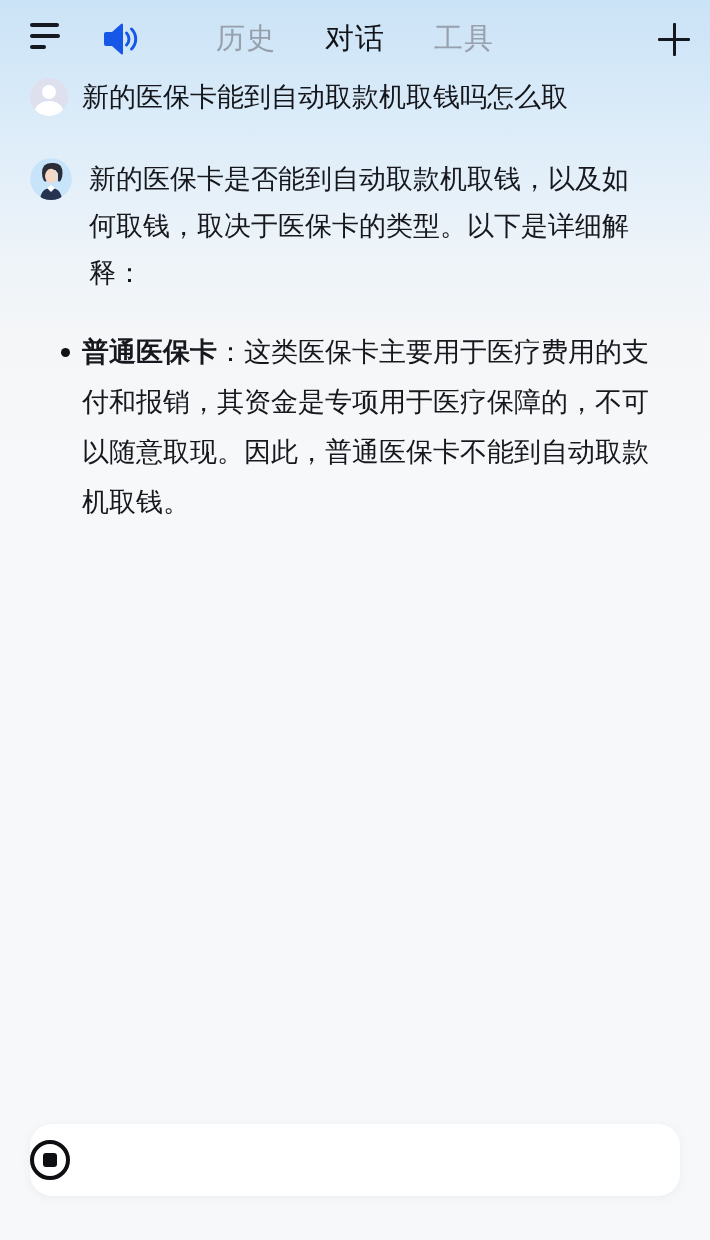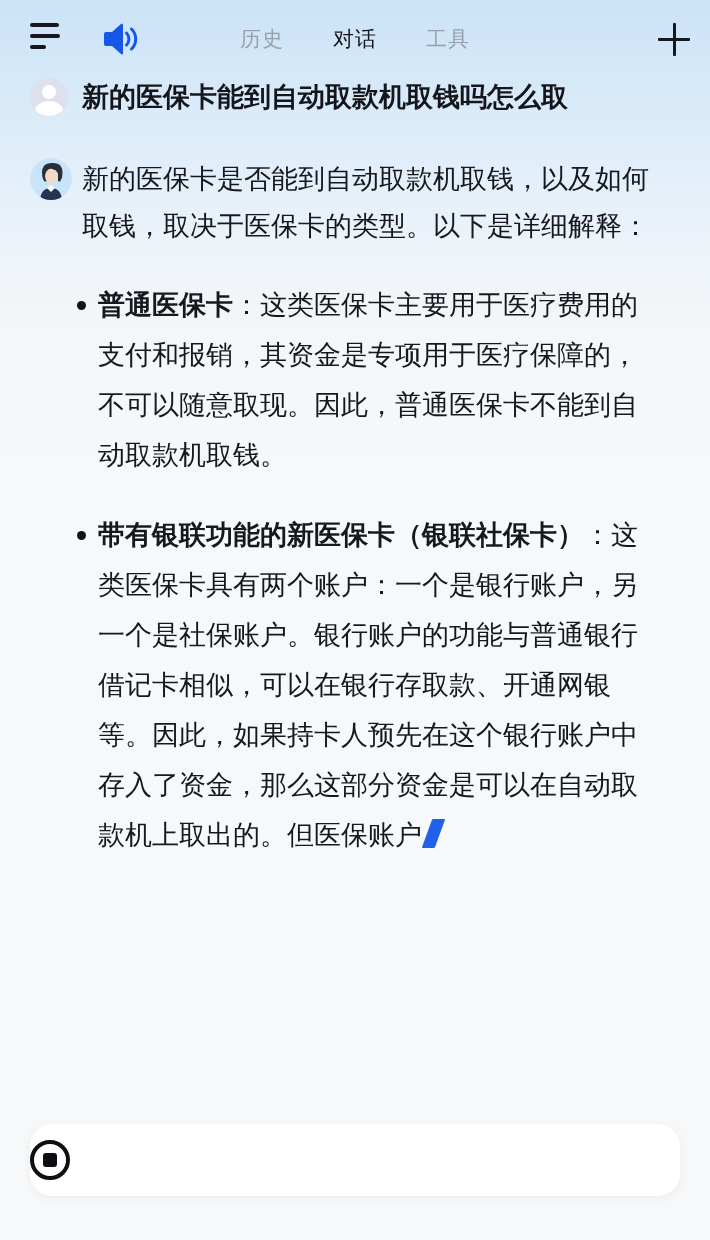--- a/index.html
+++ b/index.html
@@ -22,44 +22,44 @@
   .menu-btn{position:absolute;left:30px;top:23px;width:32px;height:32px;cursor:pointer;}
   .menu-btn i{display:block;background:#15181e;height:4px;border-radius:2px;margin-bottom:7px;}
   .menu-btn i:nth-child(1){width:29px;}
   .menu-btn i:nth-child(2){width:30px;}
   .menu-btn i:nth-child(3){width:16px;}
   .speaker-btn{position:absolute;left:102px;top:22px;width:36px;height:34px;cursor:pointer;}
   .tabbar{
     position:absolute;left:50%;top:0;transform:translateX(-50%);
     height:78px;display:flex;align-items:center;gap:49px;
   }
-  .tab{font-size:21px;color:#97a0ac;letter-spacing:1px;cursor:pointer;}
+  .tab{font-size:29px;color:#97a0ac;letter-spacing:1px;cursor:pointer;}
   .tab.active{color:#121419;font-weight:normal;}
   .plus-btn{position:absolute;right:18px;top:22px;width:36px;height:36px;cursor:pointer;}
   .plus-btn::before,.plus-btn::after{
     content:"";position:absolute;background:#15181e;border-radius:1px;
   }
   .plus-btn::before{left:2px;top:16px;width:32px;height:3px;}
   .plus-btn::after{left:17px;top:1px;width:3px;height:33px;}
 
   
   .conversation{position:absolute;left:0;top:78px;width:710px;}
   .msg{position:relative;padding-left:82px;padding-right:30px;}
   .avatar{position:absolute;left:30px;border-radius:50%;overflow:hidden;}
   .user-avatar{top:0;width:38px;height:38px;background:#dee0ed;}
   .user-avatar .head{position:absolute;left:12px;top:7px;width:14px;height:14px;border-radius:50%;background:#ffffff;}
   .user-avatar .body{position:absolute;left:5px;top:23px;width:28px;height:20px;border-radius:50% 50% 0 0;background:#ffffff;}
-  .user-text{font-size:27px;font-weight:bold;color:#14161b;line-height:38px;}
+  .user-text{font-size:27px;font-weight:normal;color:#14161b;line-height:38px;}
 
   .msg.ai{margin-top:40px;}
   .ai-avatar{top:2px;width:42px;height:42px;}
   .ai-text{width:580px;color:#16181d;}
-  .ai-text p{margin:0;font-size:27px;line-height:47px;}
+  .ai-text p{margin:7px;font-size:27px;line-height:47px;}
   .ai-text h3{margin:25px 0 0 0;font-size:28px;line-height:36px;color:#121419;font-weight:bold;}
-  .ai-text ul{list-style:none;margin:16px;padding:0;}
+  .ai-text ul{list-style:none;margin:0;padding:0;}
   .ai-text li{position:relative;margin-top:30px;font-size:27px;line-height:50px;}
   .ai-text li::before{
     content:"";position:absolute;left:-21px;top:21px;
     width:9px;height:9px;border-radius:50%;background:#111318;
   }
   .ai-text li .b{font-weight:bold;}
   .cursor{
     display:inline-block;width:13px;height:29px;margin-left:5px;
     background:#2160e8;transform:skewX(-20deg);vertical-align:-4px;border-radius:1px;
   }
@@ -132,21 +132,20 @@
           <path d="M17,30 l4,4 l4,-4 l-4,-3 z" fill="#ffffff"></path>
           <path d="M21,5 q-9,0 -9,10 q0,4 1.5,7 q1.5,2.5 3,1 l0,-7 q4,-4 9,-4 l2.5,3.5 l0,7.5 q1.5,1.5 3,-1 q1.5,-3 1.5,-7 q0,-10 -8.5,-10 z" fill="#2b2e38"></path>
           <ellipse cx="21" cy="18" rx="6" ry="7.2" fill="#f3d8c6"></ellipse>
           <path d="M21,6 q-8,0 -8,9 q3,-6 8,-6 q5,0 8,6 q0,-9 -8,-9 z" fill="#2b2e38"></path>
         </svg>
       </div>
       <div class="ai-text">
         <p>新的医保卡是否能到自动取款机取钱，以及如何取钱，取决于医保卡的类型。以下是详细解释：</p>
         <ul>
           <li><span class="b">普通医保卡</span><span>：这类医保卡主要用于医疗费用的支付和报销，其资金是专项用于医疗保障的，不可以随意取现。因此，普通医保卡不能到自动取款机取钱。</span></li>
-          <li><span class="b">带有银联功能的新医保卡（银联社保卡）</span><span>：这类医保卡具有两个账户：一个是银行账户，另一个是社保账户。银行账户的功能与普通银行借记卡相似，可以在银行存取款、开通网银等。因此，如果持卡人预先在这个银行账户中存入了资金，那么这部分资金是可以在自动取款机上取出的。但医保账户</span><span class="cursor"></span></li>
         </ul>
       </div>
     </div>
 
   </main>
 
   <footer class="inputbar">
     <button class="stop-btn">
       <span class="stop-square"></span>
     </button>

